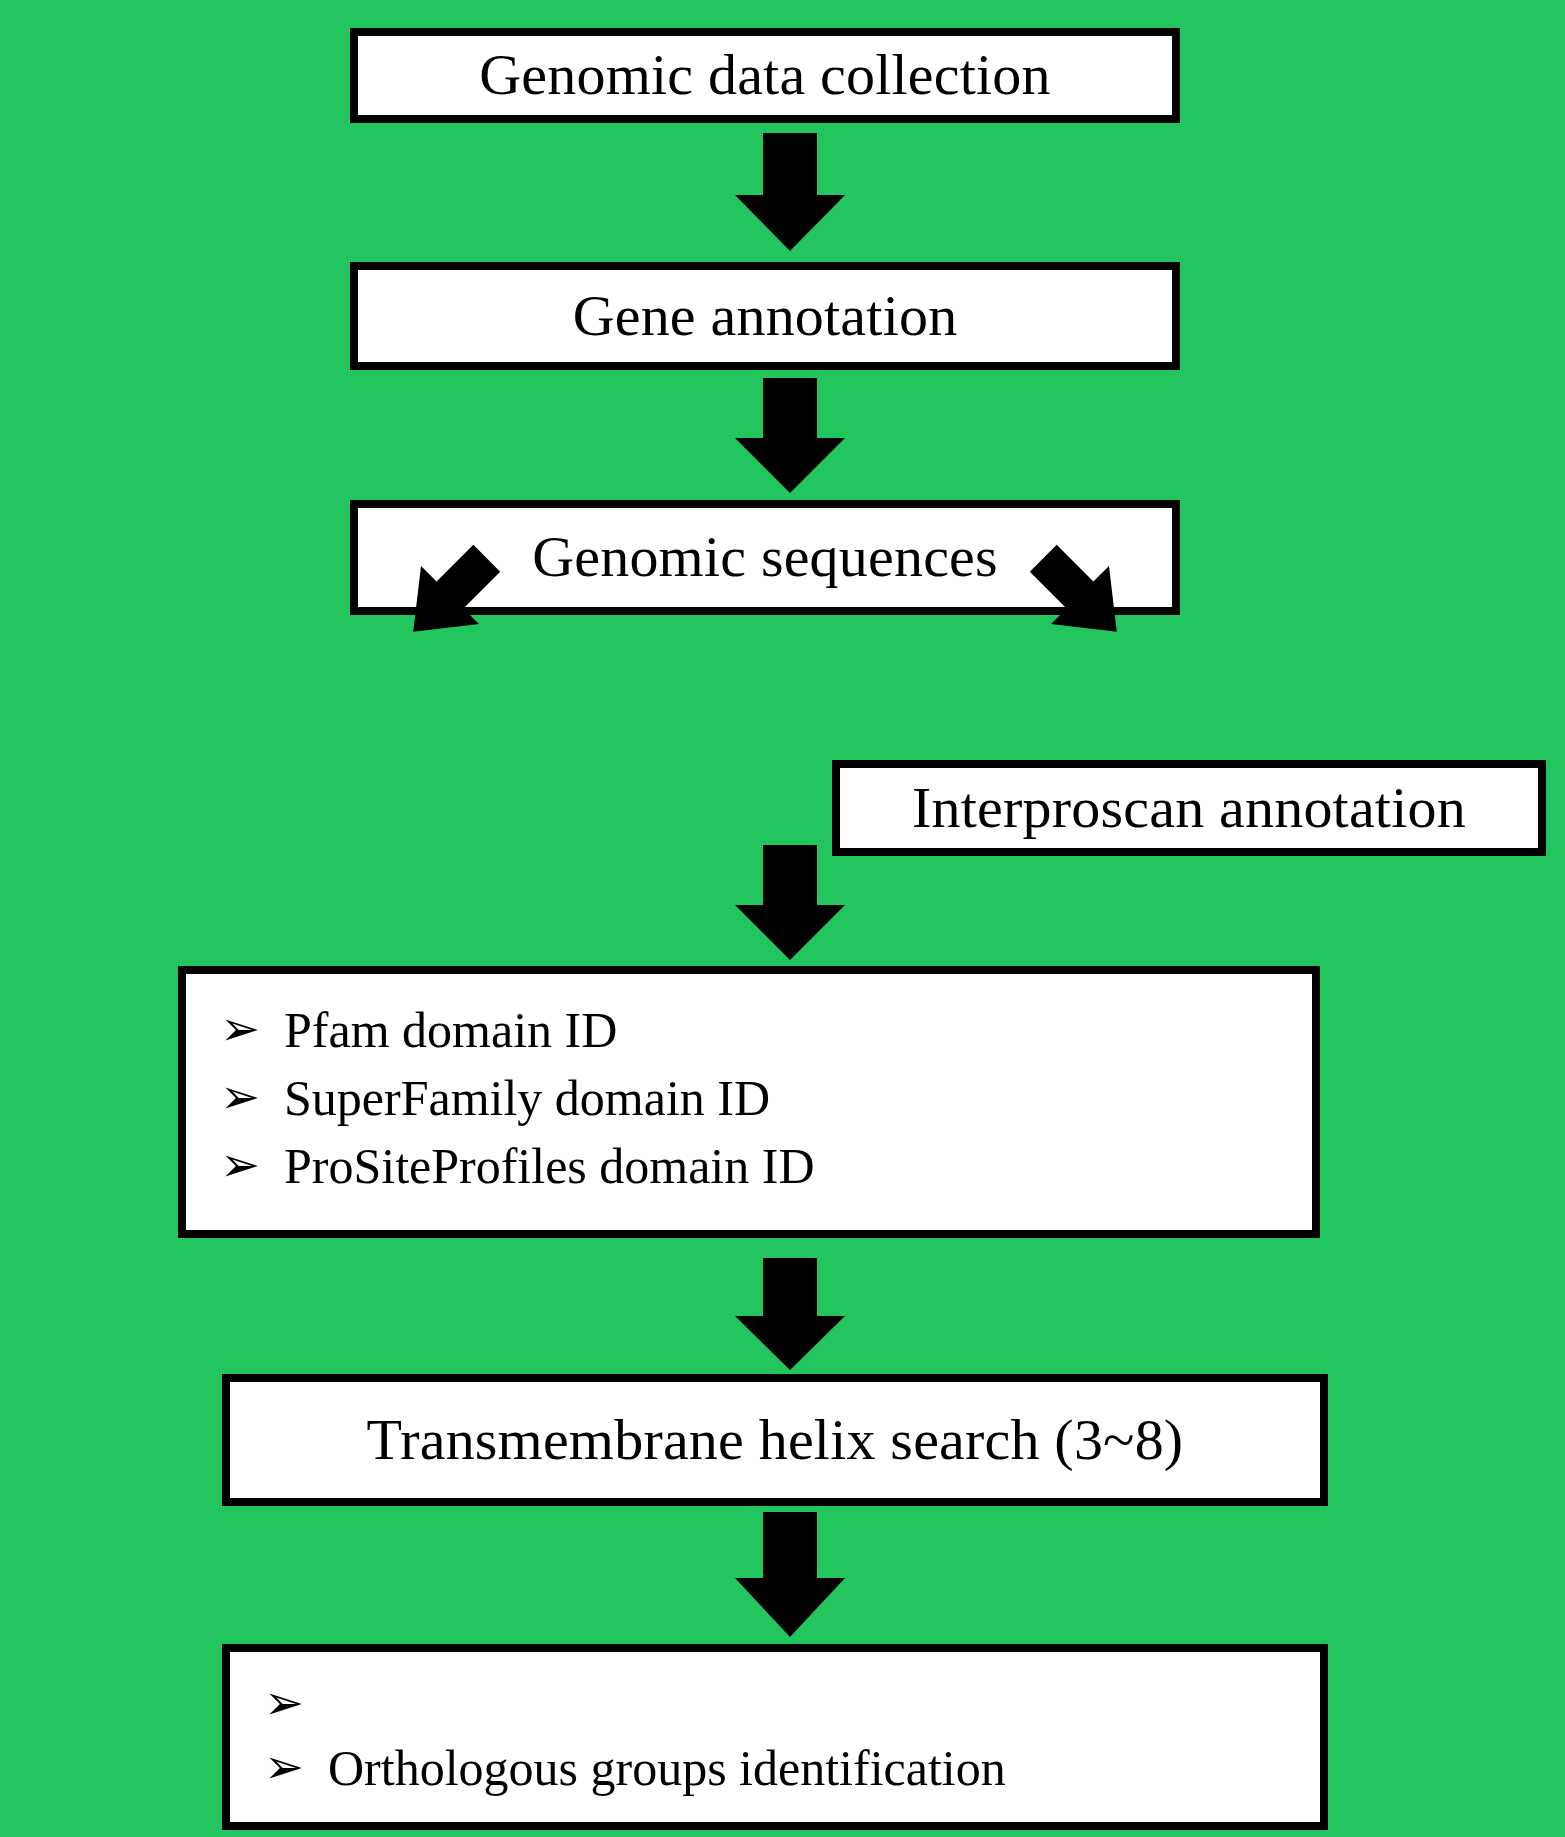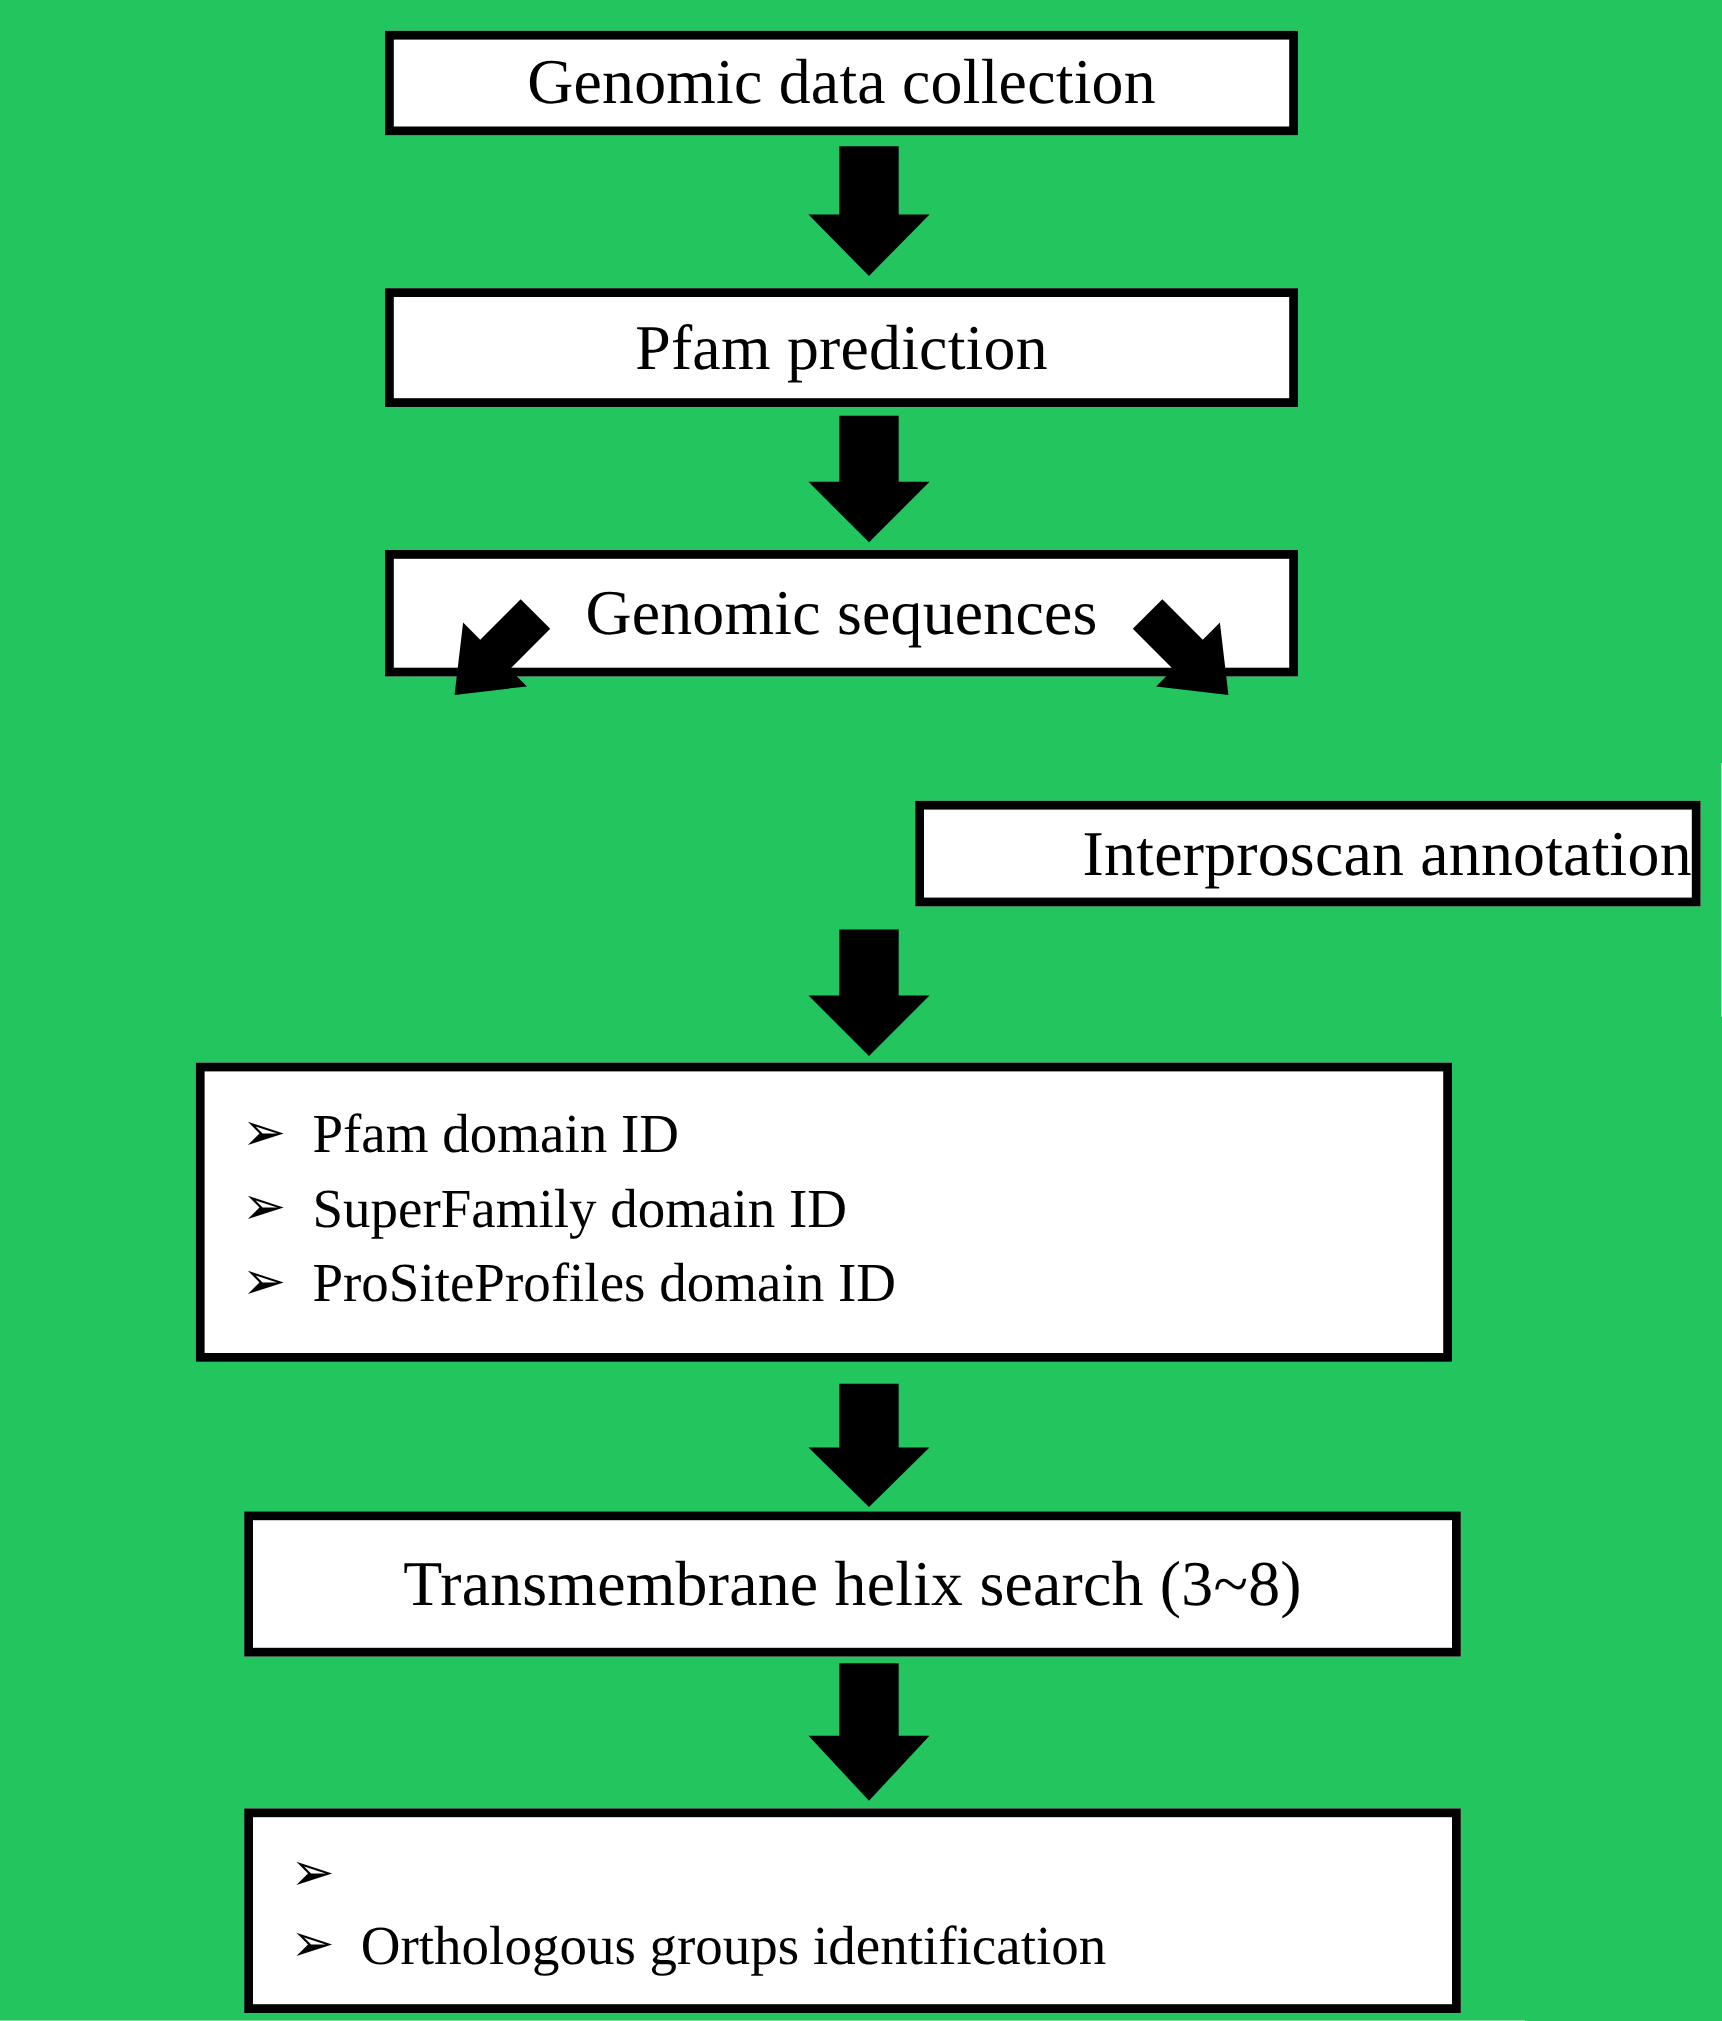--- a/index.html
+++ b/index.html
@@ -72,21 +72,21 @@
     <span class="node-label">Genomic data collection</span>
   </div>
 
   <div class="arrow" style="left:735px; top:133px; width:110px; height:118px;">
     <svg width="110" height="118" viewBox="0 0 110 118" aria-hidden="true">
       <polygon points="28,0 82,0 82,62 110,62 55,118 0,62 28,62" fill="#000000"></polygon>
     </svg>
   </div>
 
   <div class="node" style="left:350px; top:262px; width:830px; height:108px;">
-    <span class="node-label">Pfam prediction</span>
+    <span class="node-label">Gene annotation</span>
   </div>
 
   <div class="arrow" style="left:735px; top:378px; width:110px; height:115px;">
     <svg width="110" height="115" viewBox="0 0 110 115" aria-hidden="true">
       <polygon points="28,0 82,0 82,60 110,60 55,115 0,60 28,60" fill="#000000"></polygon>
     </svg>
   </div>
 
   <div class="node" style="left:350px; top:500px; width:830px; height:115px;">
     <span class="node-label">Genomic sequences</span>
@@ -102,21 +102,21 @@
 
   <div class="arrow" style="left:1020px; top:535px; width:120px; height:120px;">
     <svg width="120" height="120" viewBox="0 0 120 120" aria-hidden="true">
       <g transform="rotate(-45 60 60)">
         <polygon points="41,8 79,8 79,60 101,60 60,112 19,60 41,60" fill="#000000"></polygon>
       </g>
     </svg>
   </div>
 
 
-  <div class="node" style="left:832px; top:728px; width:714px; height:96px;justify-content:flex-end;">
+  <div class="node" style="left:832px; top:760px; width:714px; height:96px;">
     <span class="node-label">Interproscan annotation</span>
   </div>
 
   <div class="arrow" style="left:735px; top:845px; width:110px; height:115px;">
     <svg width="110" height="115" viewBox="0 0 110 115" aria-hidden="true">
       <polygon points="28,0 82,0 82,60 110,60 55,115 0,60 28,60" fill="#000000"></polygon>
     </svg>
   </div>
 
   <div class="node list" style="left:178px; top:966px; width:1142px; height:272px;">

